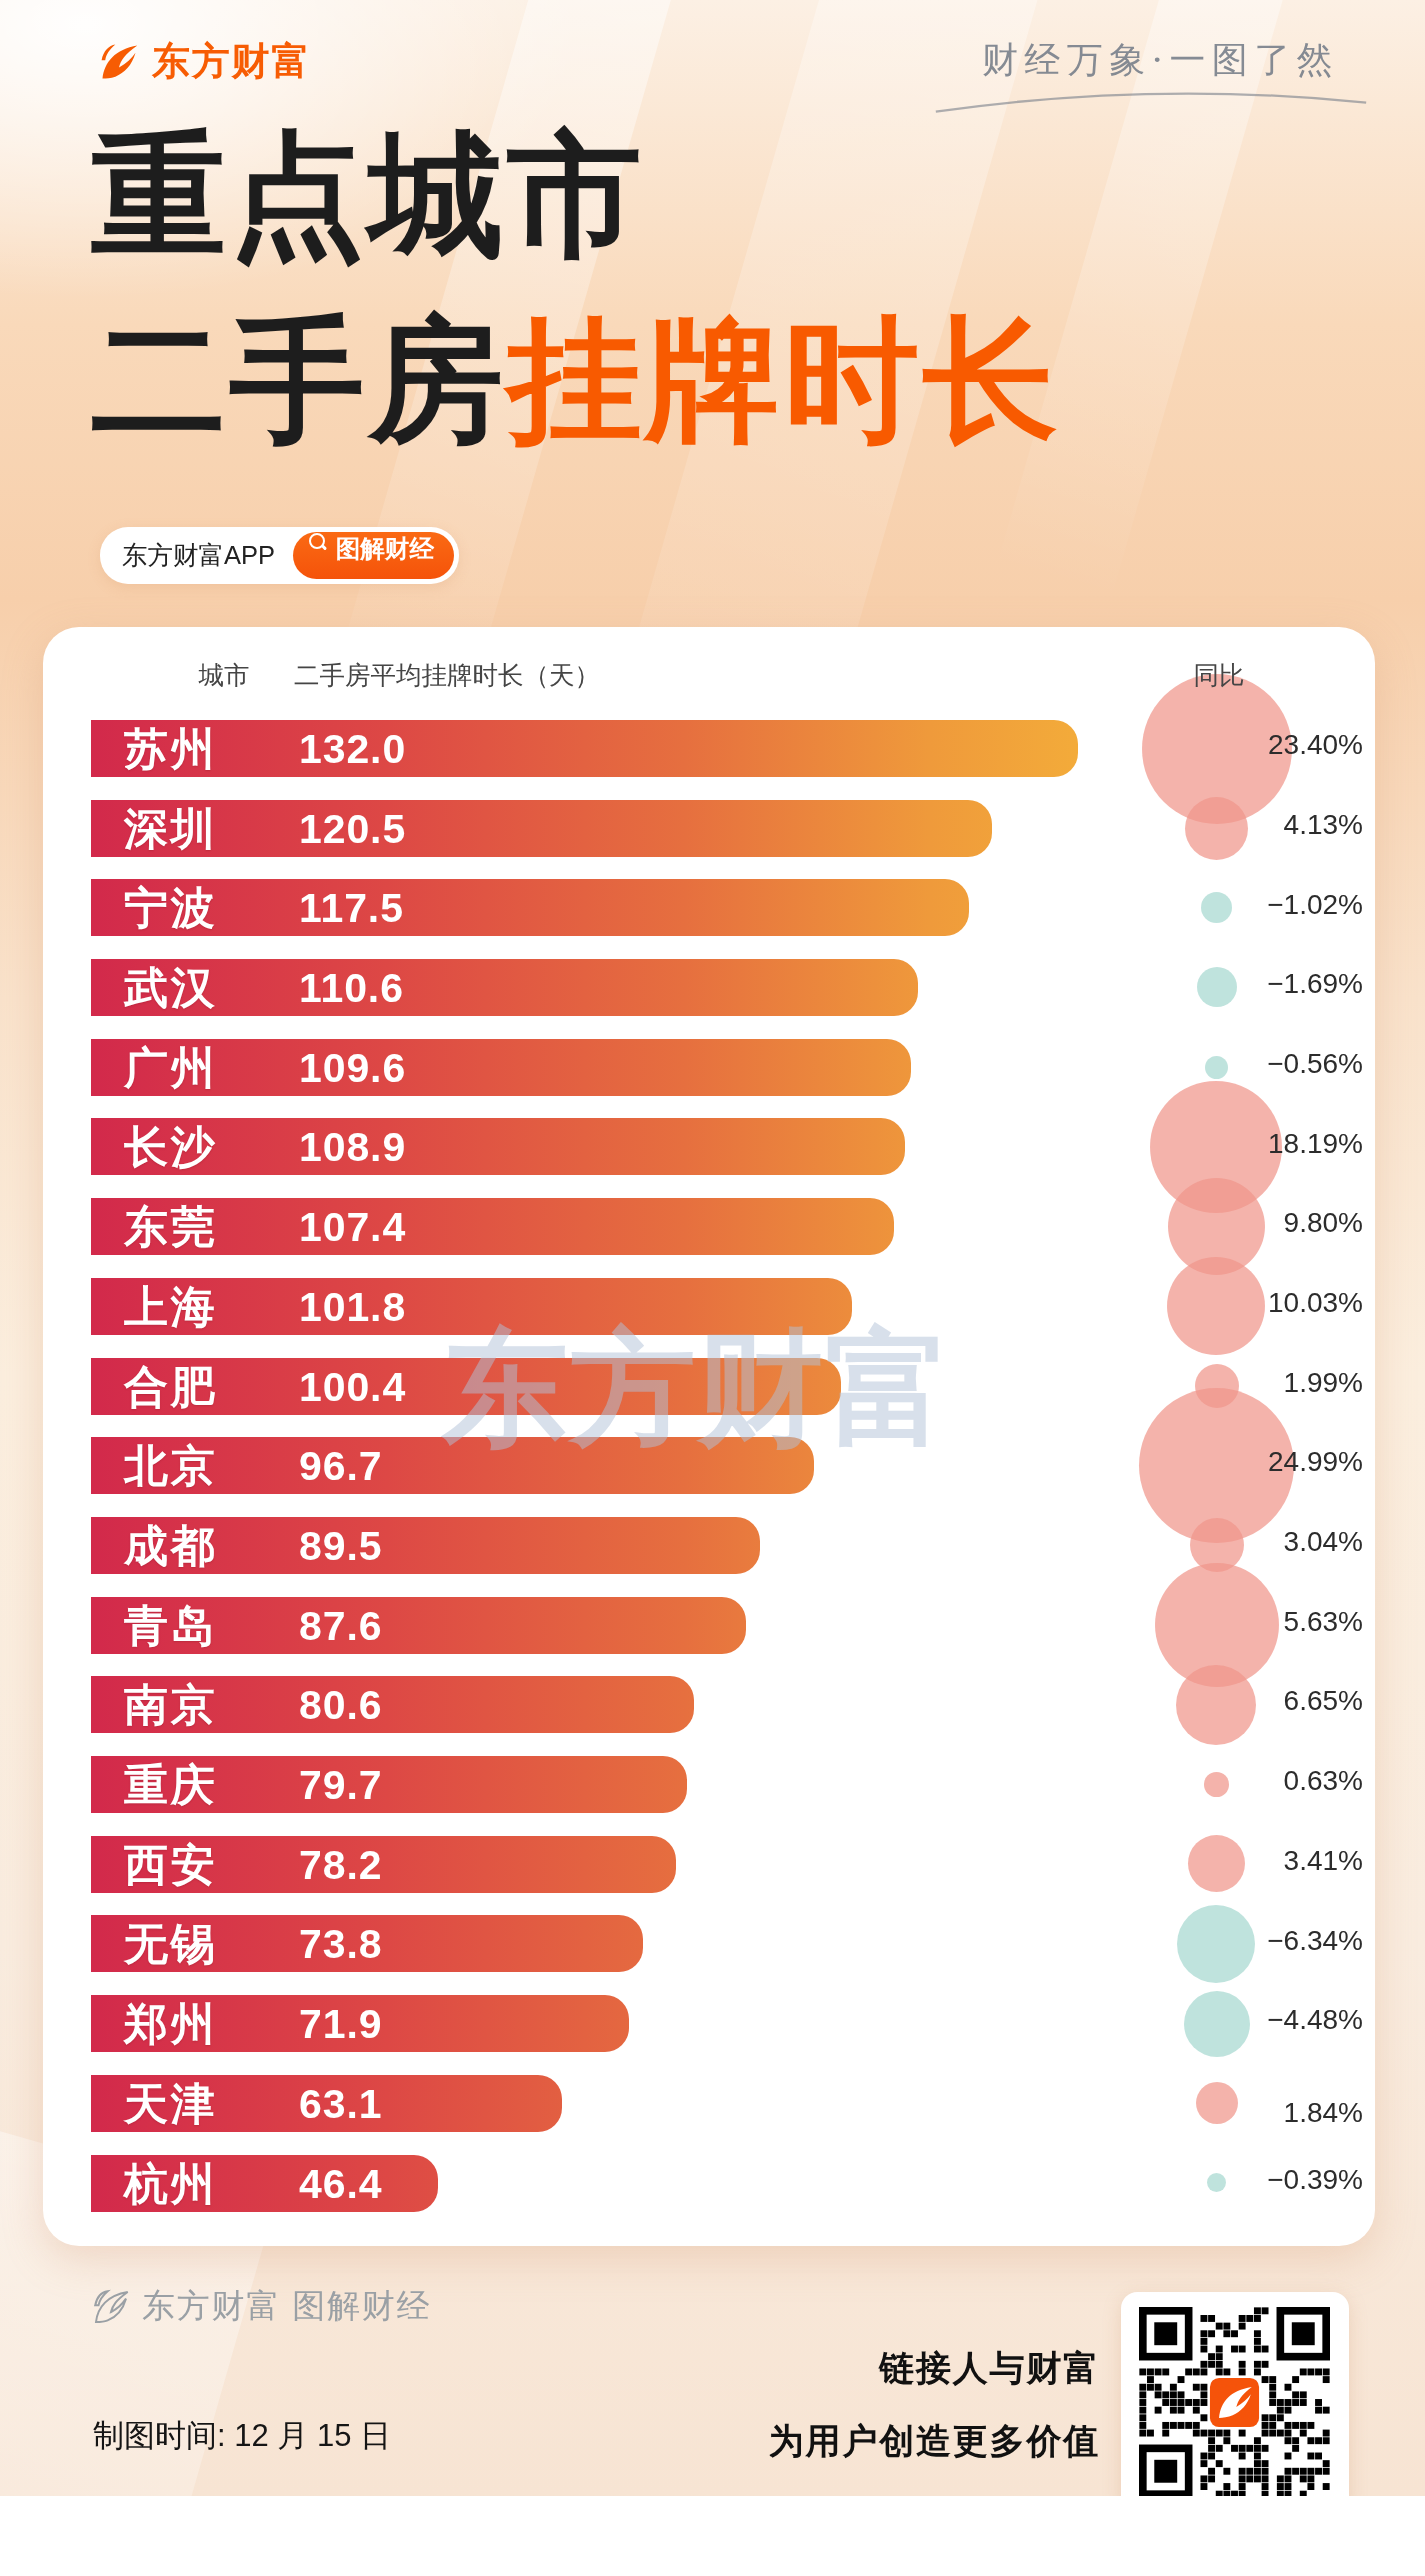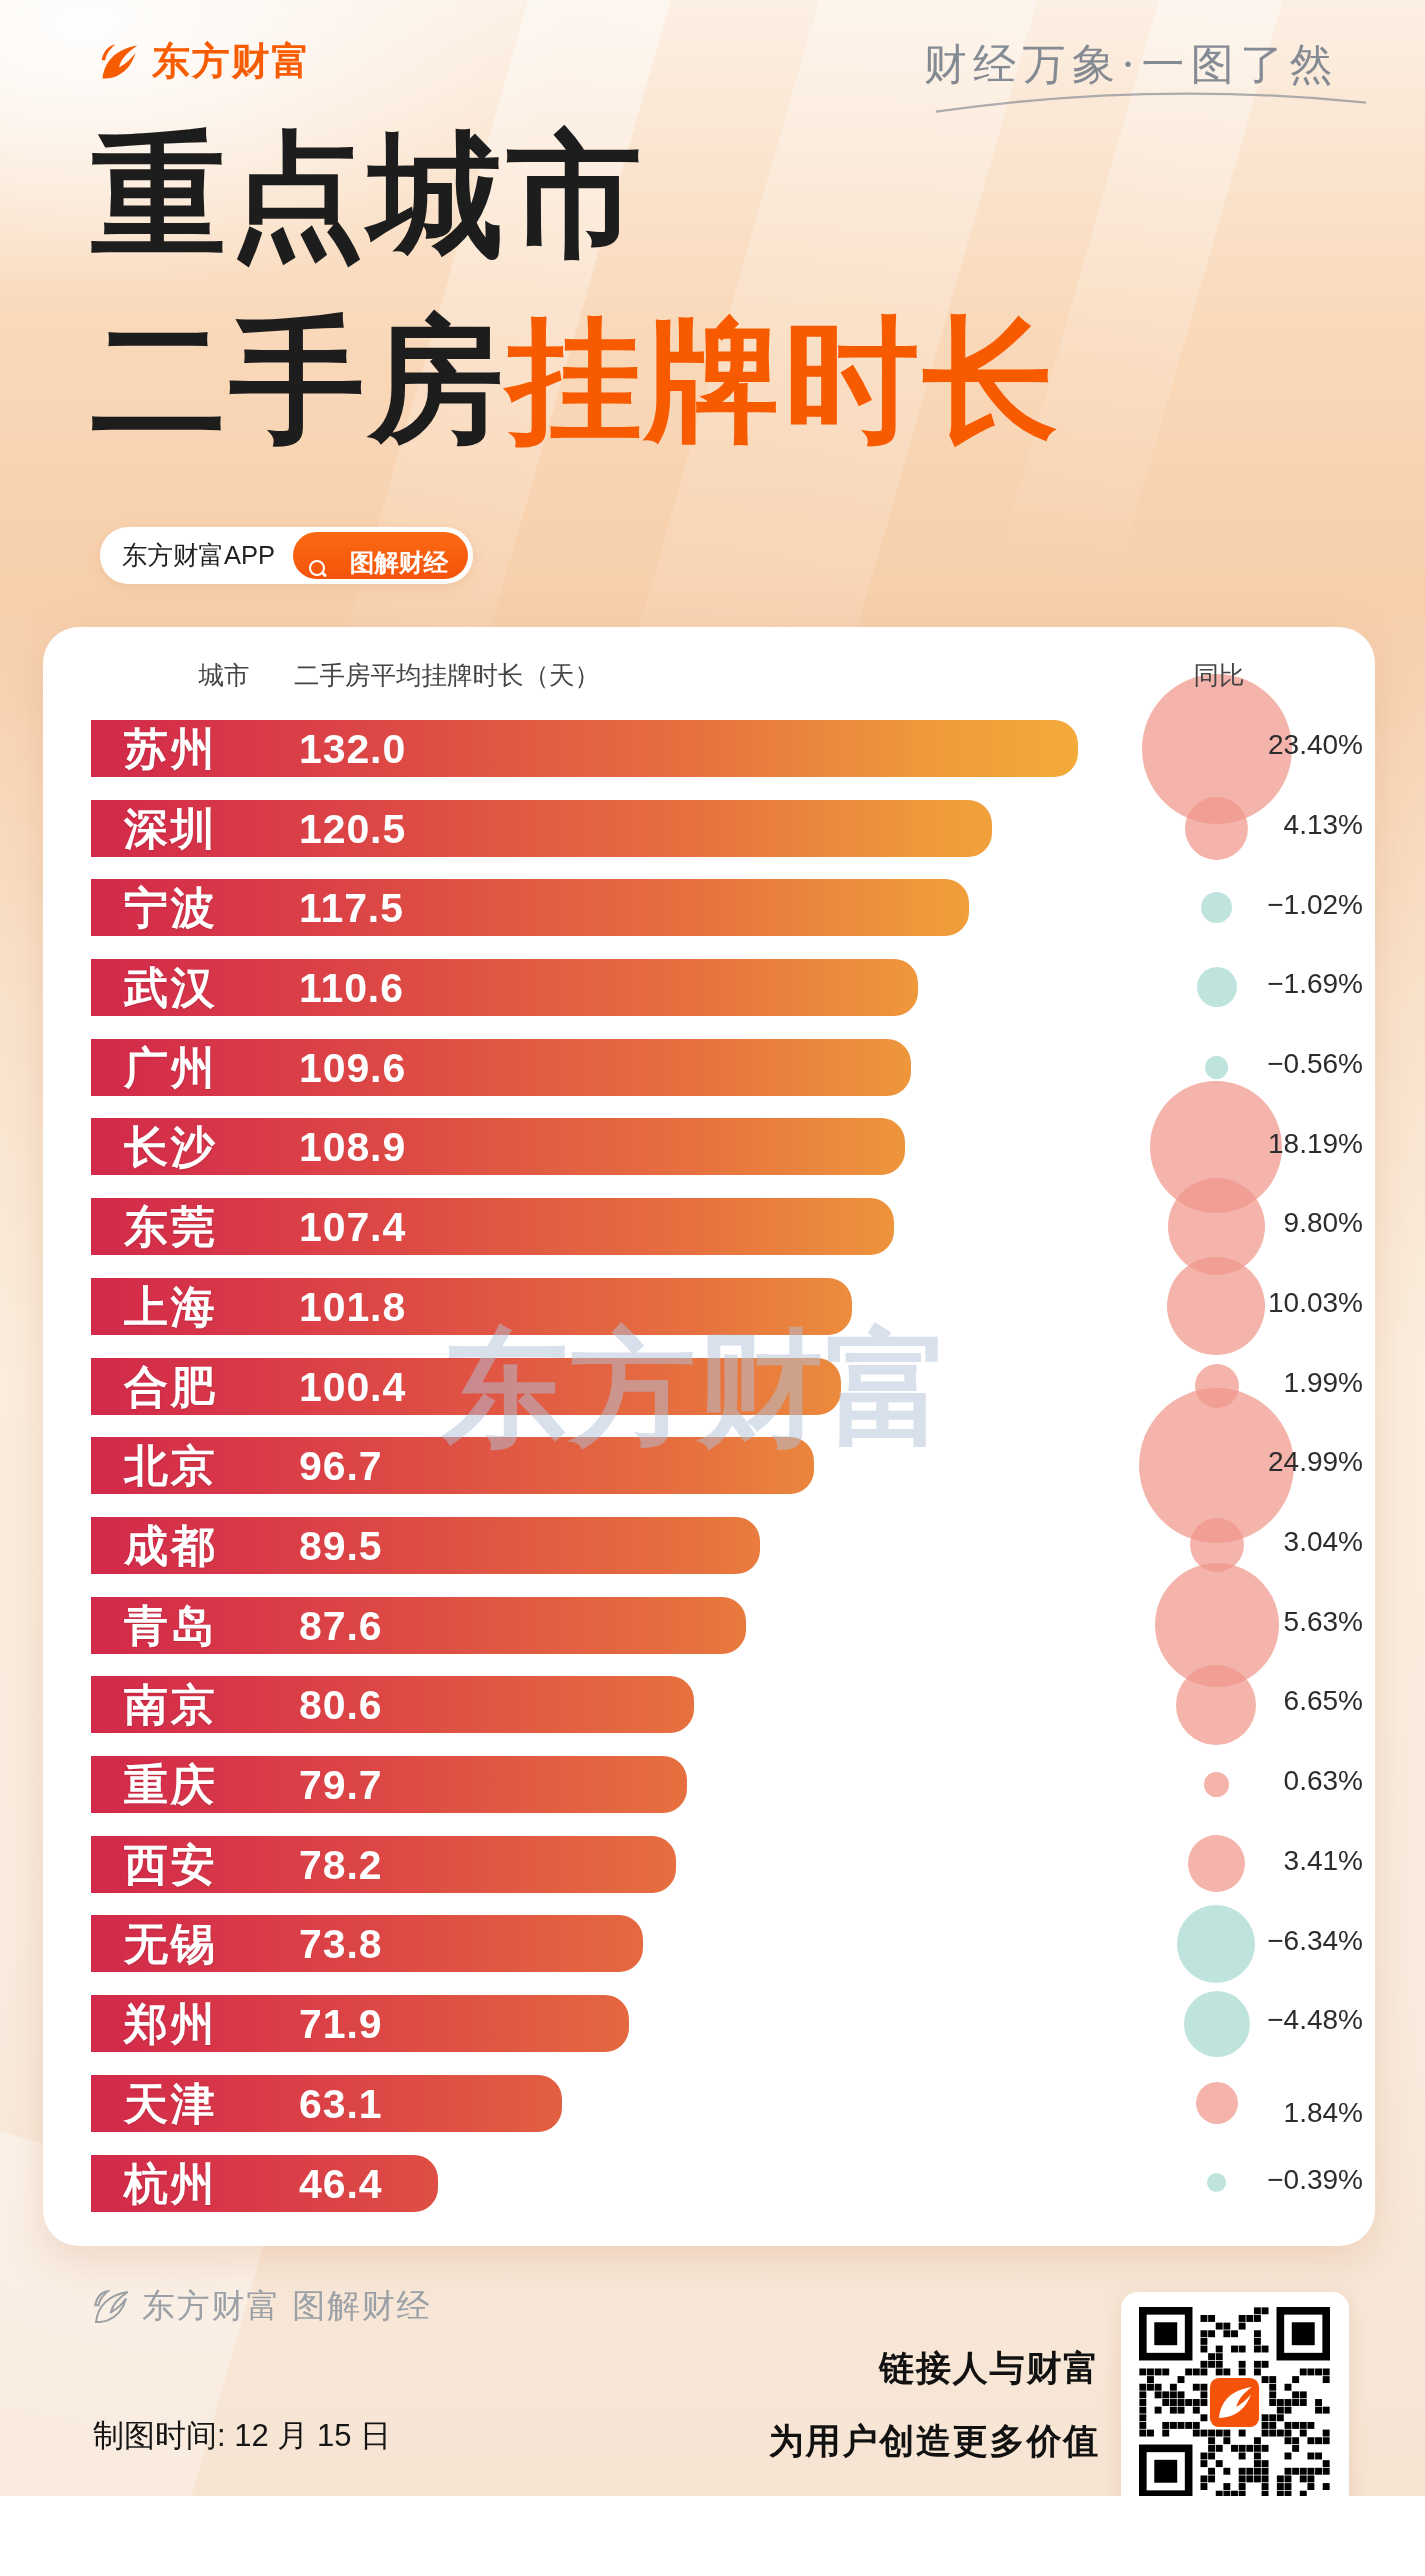--- a/index.html
+++ b/index.html
@@ -14,33 +14,33 @@
   .r1{left:565px;top:-128px;width:137px;height:866px;background:linear-gradient(180deg,rgba(255,255,255,.55),rgba(255,255,255,0));}
   .r2{left:866px;top:-164px;width:210px;height:1049px;background:linear-gradient(180deg,rgba(255,255,255,.38),rgba(255,255,255,0));}
   .r3{left:1185px;top:-91px;width:119px;height:684px;background:linear-gradient(180deg,rgba(255,255,255,.45),rgba(255,255,255,0));}
   .r4{left:-182px;top:2079px;width:474px;height:821px;background:linear-gradient(180deg,rgba(255,255,255,.4),rgba(255,255,255,0));}
 
   .brand{position:absolute;left:97px;top:36px;display:flex;align-items:center;gap:11px;}
   .brand svg{width:44px;height:44px;}
   .brand-text{font-size:38px;font-weight:800;color:#f75c03;letter-spacing:1.8px;}
 
   .tagline{position:absolute;right:86px;top:36px;font-family:"DejaVu Serif","Liberation Serif",serif;
-    font-size:43px;color:#79808b;letter-spacing:6.4px;opacity:.9;}
+    font-size:36px;color:#79808b;letter-spacing:6.4px;opacity:.9;}
   .swoosh{position:absolute;right:55px;top:88px;width:438px;height:31px;opacity:.6;}
 
   .title{position:absolute;left:91px;top:128px;font-weight:900;color:#1d1d1d;
     font-size:135px;line-height:1.0;letter-spacing:3.6px;}
   .title .l2{position:absolute;left:0;top:185px;white-space:nowrap;}
   .title .orange{color:#f85a00;}
 
   .pillwrap{position:absolute;left:100px;top:527px;height:57px;}
   .pill-white{position:relative;display:flex;align-items:center;height:57px;background:#fff;
     border-radius:28px;box-shadow:0 3.6px 12.8px rgba(210,140,90,.18);padding:0 0 0 22px;}
   .pill-app{font-size:25.5px;color:#222;padding-right:18px;}
-  .pill-orange{display:flex;align-items:flex-end;gap:22px;height:47px;margin:4.6px 4.6px 4.6px 0;
+  .pill-orange{display:flex;align-items:flex-start;gap:8px;height:47px;margin:4.6px 4.6px 4.6px 0;
     background:linear-gradient(180deg,#fa6a14,#f5530a);border-radius:24px;padding:0 20px 0 14.6px;}
   .pill-col{font-size:24.6px;color:#fff;font-weight:600;}
   .mag{width:20px;height:20px;position:relative;}
   .mag::before{content:"";position:absolute;left:0.9px;top:0.9px;width:12px;height:12px;border:2.7px solid #fff;border-radius:50%;}
   .mag::after{content:"";position:absolute;left:13.7px;top:13.7px;width:6.4px;height:2.7px;background:#fff;border-radius:1.8px;transform:rotate(45deg);}
 
   .card{position:absolute;left:43px;top:627px;width:1332px;height:1619px;background:#fff;
     border-radius:36px;box-shadow:0 12.8px 40px rgba(213,148,106,.28);}
   .thead{position:absolute;top:31px;left:0;right:0;height:31px;font-size:25.5px;color:#454545;z-index:6;}
   .th-city{position:absolute;left:108px;width:146px;text-align:center;}

